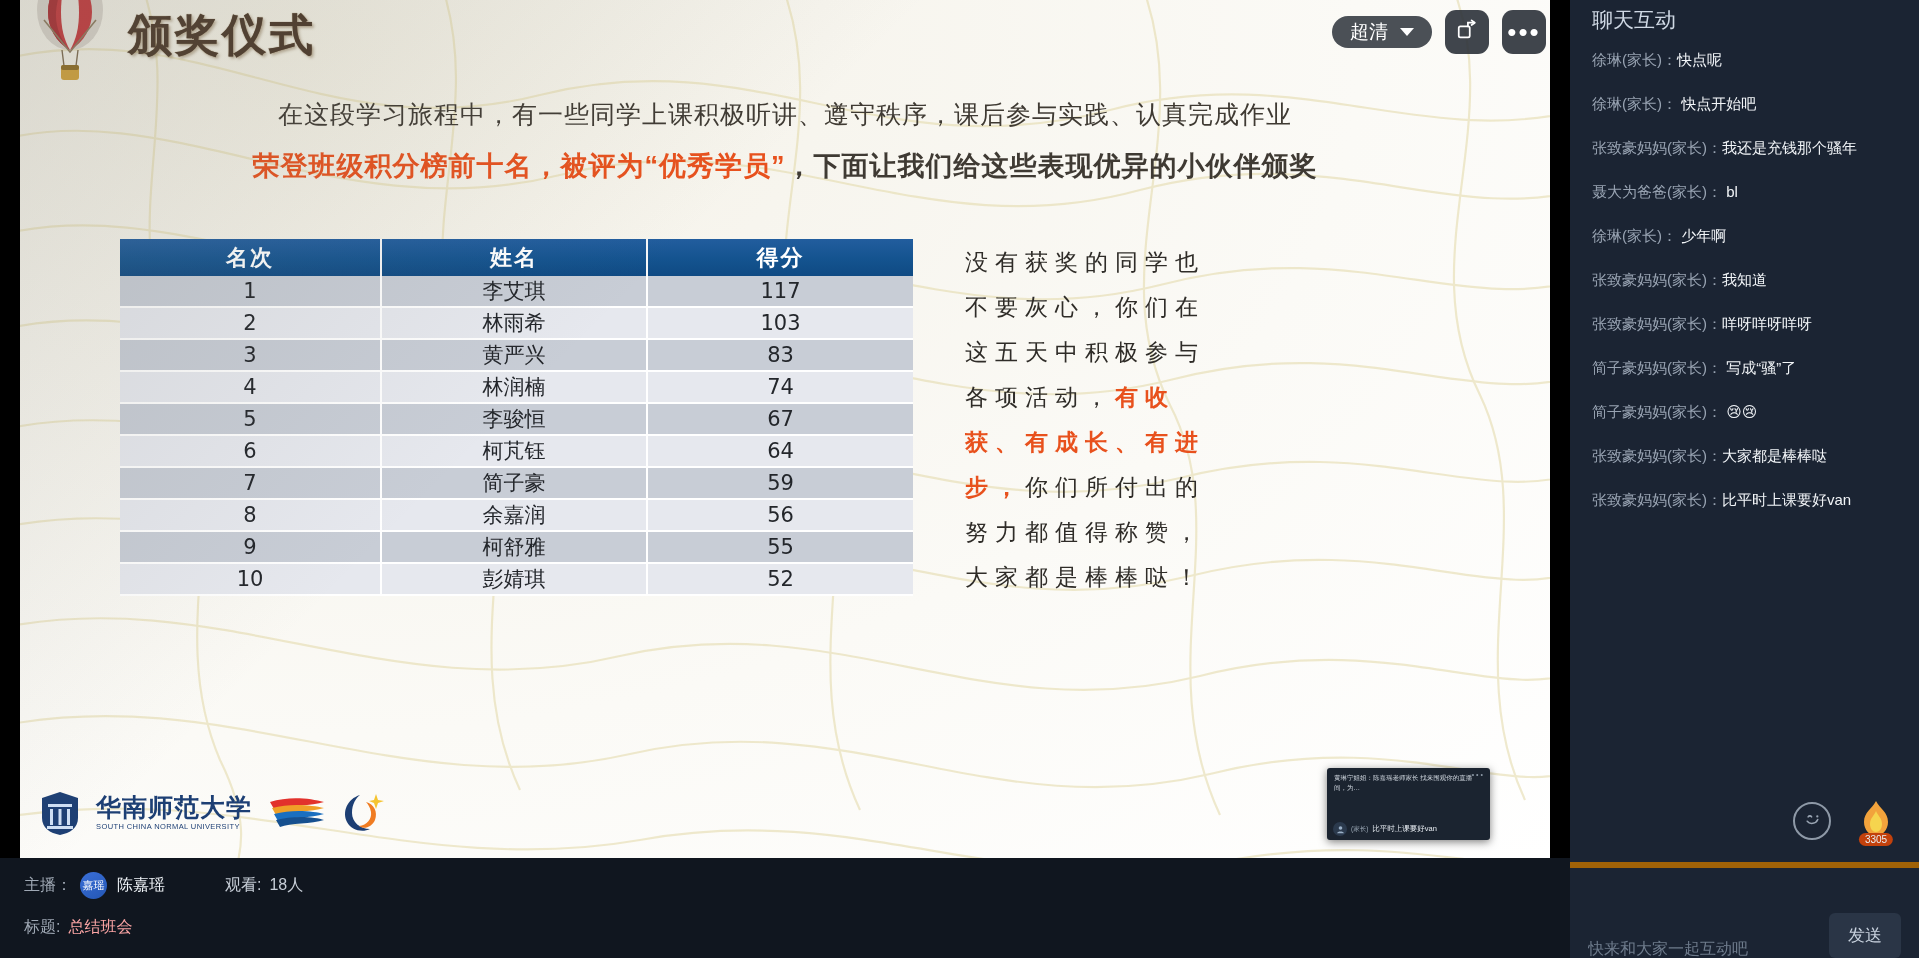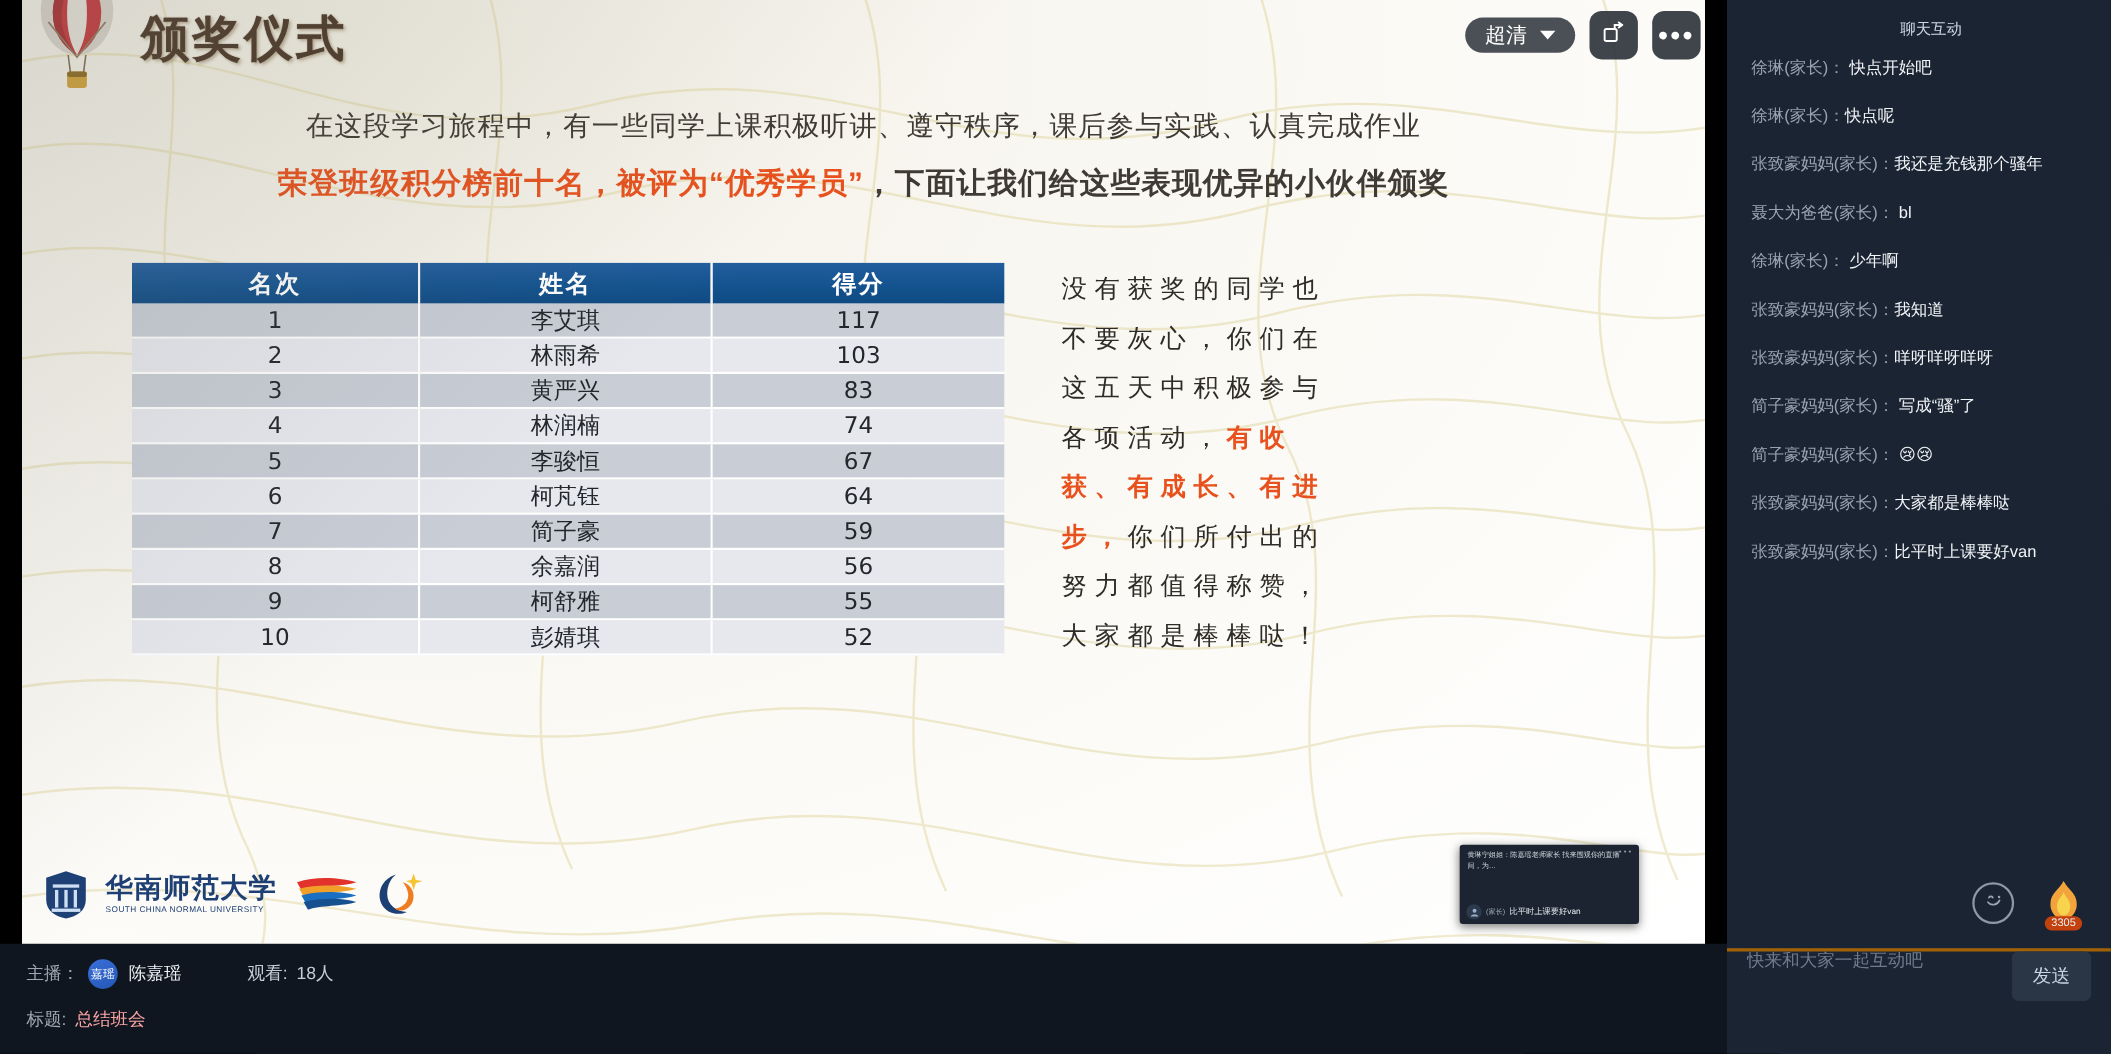--- a/index.html
+++ b/index.html
@@ -102,36 +102,36 @@
   .bb-av{ width:27px; height:27px; border-radius:50%; margin:0 10px 0 8px;
     background:linear-gradient(150deg,#3a6fd8,#2457b5); display:flex;
     align-items:center; justify-content:center; color:#fff; font-size:11px; }
   .bb-name{ color:#eef2f6; }
   .bb-watch{ margin-left:60px; color:#c6cdd6; }
   .bb-title-val{ color:#fca5a5; }
 
   
   .chat{ width:349px; height:958px; background:#1b2433; display:flex; flex-direction:column;
     flex:0 0 349px; position:relative; }
-  .chat-head{ color:#cfd8e4; font-size:14px; padding:18px 0 10px 22px;text-align:center; }
+  .chat-head{ color:#cfd8e4; font-size:21px; padding:6px 0 10px 22px; }
   .chat-list{ flex:1; overflow:hidden; padding:4px 20px 0 22px; }
   .msg{ font-size:15px; line-height:24px; margin-bottom:20px; word-break:break-all; }
   .msg .who{ color:#98a3b2; }
   .msg .body{ color:#f2f5f8; }
 
   .chat-tools{ height:82px; display:flex; align-items:center; justify-content:flex-end;
     padding:0 20px; gap:22px; position:relative; }
   .emoji-btn{ width:38px; height:38px; border-radius:50%; border:2px solid #8e99a7;
     display:flex; align-items:center; justify-content:center; cursor:pointer; }
   .emoji-btn svg{ width:21px; height:21px; }
   .gift{ position:relative; width:46px; height:46px; cursor:pointer; }
   .gift-badge{ position:absolute; left:50%; transform:translateX(-50%); bottom:-2px;
     background:#c2410c; color:#e9eef4; font-size:10px; padding:1px 6px; border-radius:8px; }
 
-  .chat-input-row{ height:96px; border-top:3px solid #a16207; display:flex; align-items:flex-start;
+  .chat-input-row{ height:96px; border-top:6px solid #a16207; display:flex; align-items:flex-end;
     padding:0 18px; }
   .chat-input{ flex:1; background:transparent; border:none; outline:none;
     color:#e7ecf2; font-size:16px; font-family:inherit; }
   .chat-input::placeholder{ color:#6e7b8c; }
   .send-btn{ background:#2a3546; color:#c9d3df; font-size:17px; border:none; border-radius:6px;
     padding:11px 19px; cursor:pointer; font-family:inherit; }
 </style>
 </head>
 <body>
 
@@ -329,22 +329,22 @@
       <div class="bb-row r2">
         <span class="bb-label">标题:</span>
         <span class="bb-title-val" style="margin-left:8px">总结班会</span>
       </div>
     </div>
   </div>
 
   <div class="chat">
     <div class="chat-head">聊天互动</div>
     <div class="chat-list" id="chat-list">
+        <div class="msg"><span class="who">徐琳(家长)：</span><span class="body">快点呢</span></div>
         <div class="msg"><span class="who">徐琳(家长)：</span><span class="body"> 快点开始吧</span></div>
-        <div class="msg"><span class="who">徐琳(家长)：</span><span class="body">快点呢</span></div>
         <div class="msg"><span class="who">张致豪妈妈(家长)：</span><span class="body">我还是充钱那个骚年</span></div>
         <div class="msg"><span class="who">聂大为爸爸(家长)：</span><span class="body"> bl</span></div>
         <div class="msg"><span class="who">徐琳(家长)：</span><span class="body"> 少年啊</span></div>
         <div class="msg"><span class="who">张致豪妈妈(家长)：</span><span class="body">我知道</span></div>
         <div class="msg"><span class="who">张致豪妈妈(家长)：</span><span class="body">咩呀咩呀咩呀</span></div>
         <div class="msg"><span class="who">简子豪妈妈(家长)：</span><span class="body"> 写成“骚”了</span></div>
         <div class="msg"><span class="who">简子豪妈妈(家长)：</span><span class="body"> 😢😢</span></div>
         <div class="msg"><span class="who">张致豪妈妈(家长)：</span><span class="body">大家都是棒棒哒</span></div>
         <div class="msg"><span class="who">张致豪妈妈(家长)：</span><span class="body">比平时上课要好van</span></div>
       </div>

